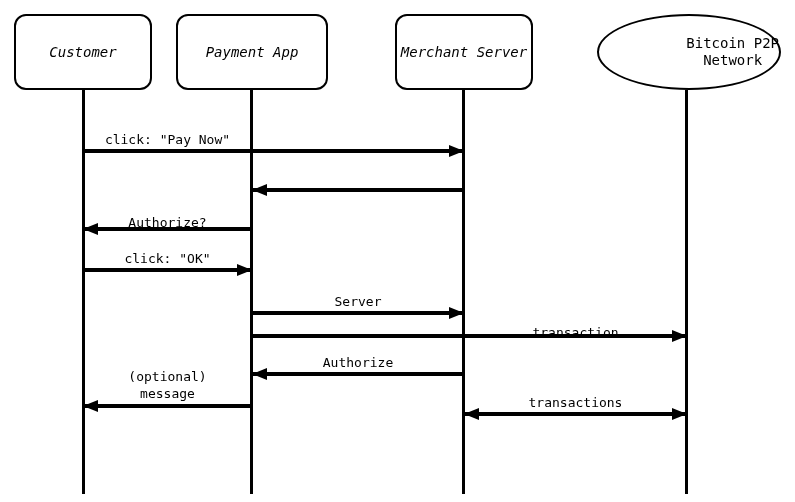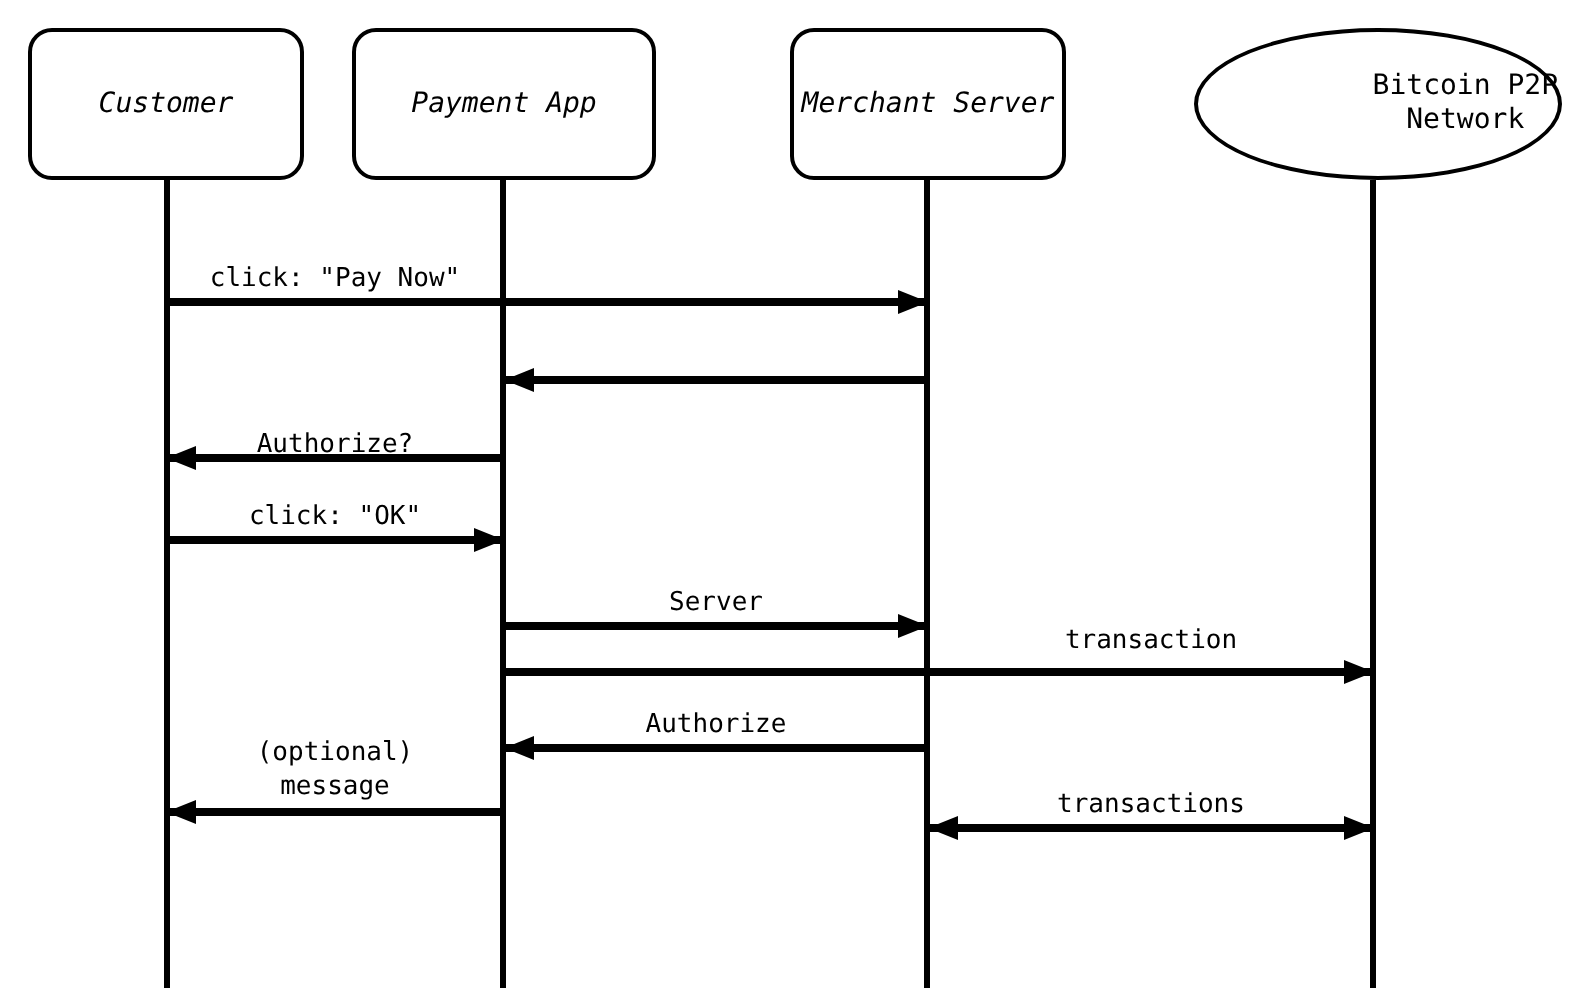--- a/index.html
+++ b/index.html
@@ -74,21 +74,21 @@
   .m4-line { left: 83px;  top: 268px; width: 169px; }
   .m4-head { left: 237px; top: 264px; }
   .m4-lab  { left: 83px;  top: 250px; width: 169px; }
 
   .m5-line { left: 252px; top: 311px; width: 212px; }
   .m5-head { left: 449px; top: 307px; }
   .m5-lab  { left: 252px; top: 293px; width: 212px; }
 
   .m6-line { left: 252px; top: 334px; width: 435px; }
   .m6-head { left: 672px; top: 330px; }
-  .m6-lab  { left: 464px; top: 312px; width: 223px; }
+  .m6-lab  { left: 464px; top: 324px; width: 223px; }
 
   .m7-line { left: 252px; top: 372px; width: 212px; }
   .m7-head { left: 252px; top: 368px; }
   .m7-lab  { left: 252px; top: 354px; width: 212px; }
 
   .m8-line { left: 83px;  top: 404px; width: 169px; }
   .m8-head { left: 83px;  top: 400px; }
   .m8-lab  { left: 83px;  top: 368px; width: 169px; }
 
   .m9-line  { left: 464px; top: 412px; width: 223px; }

